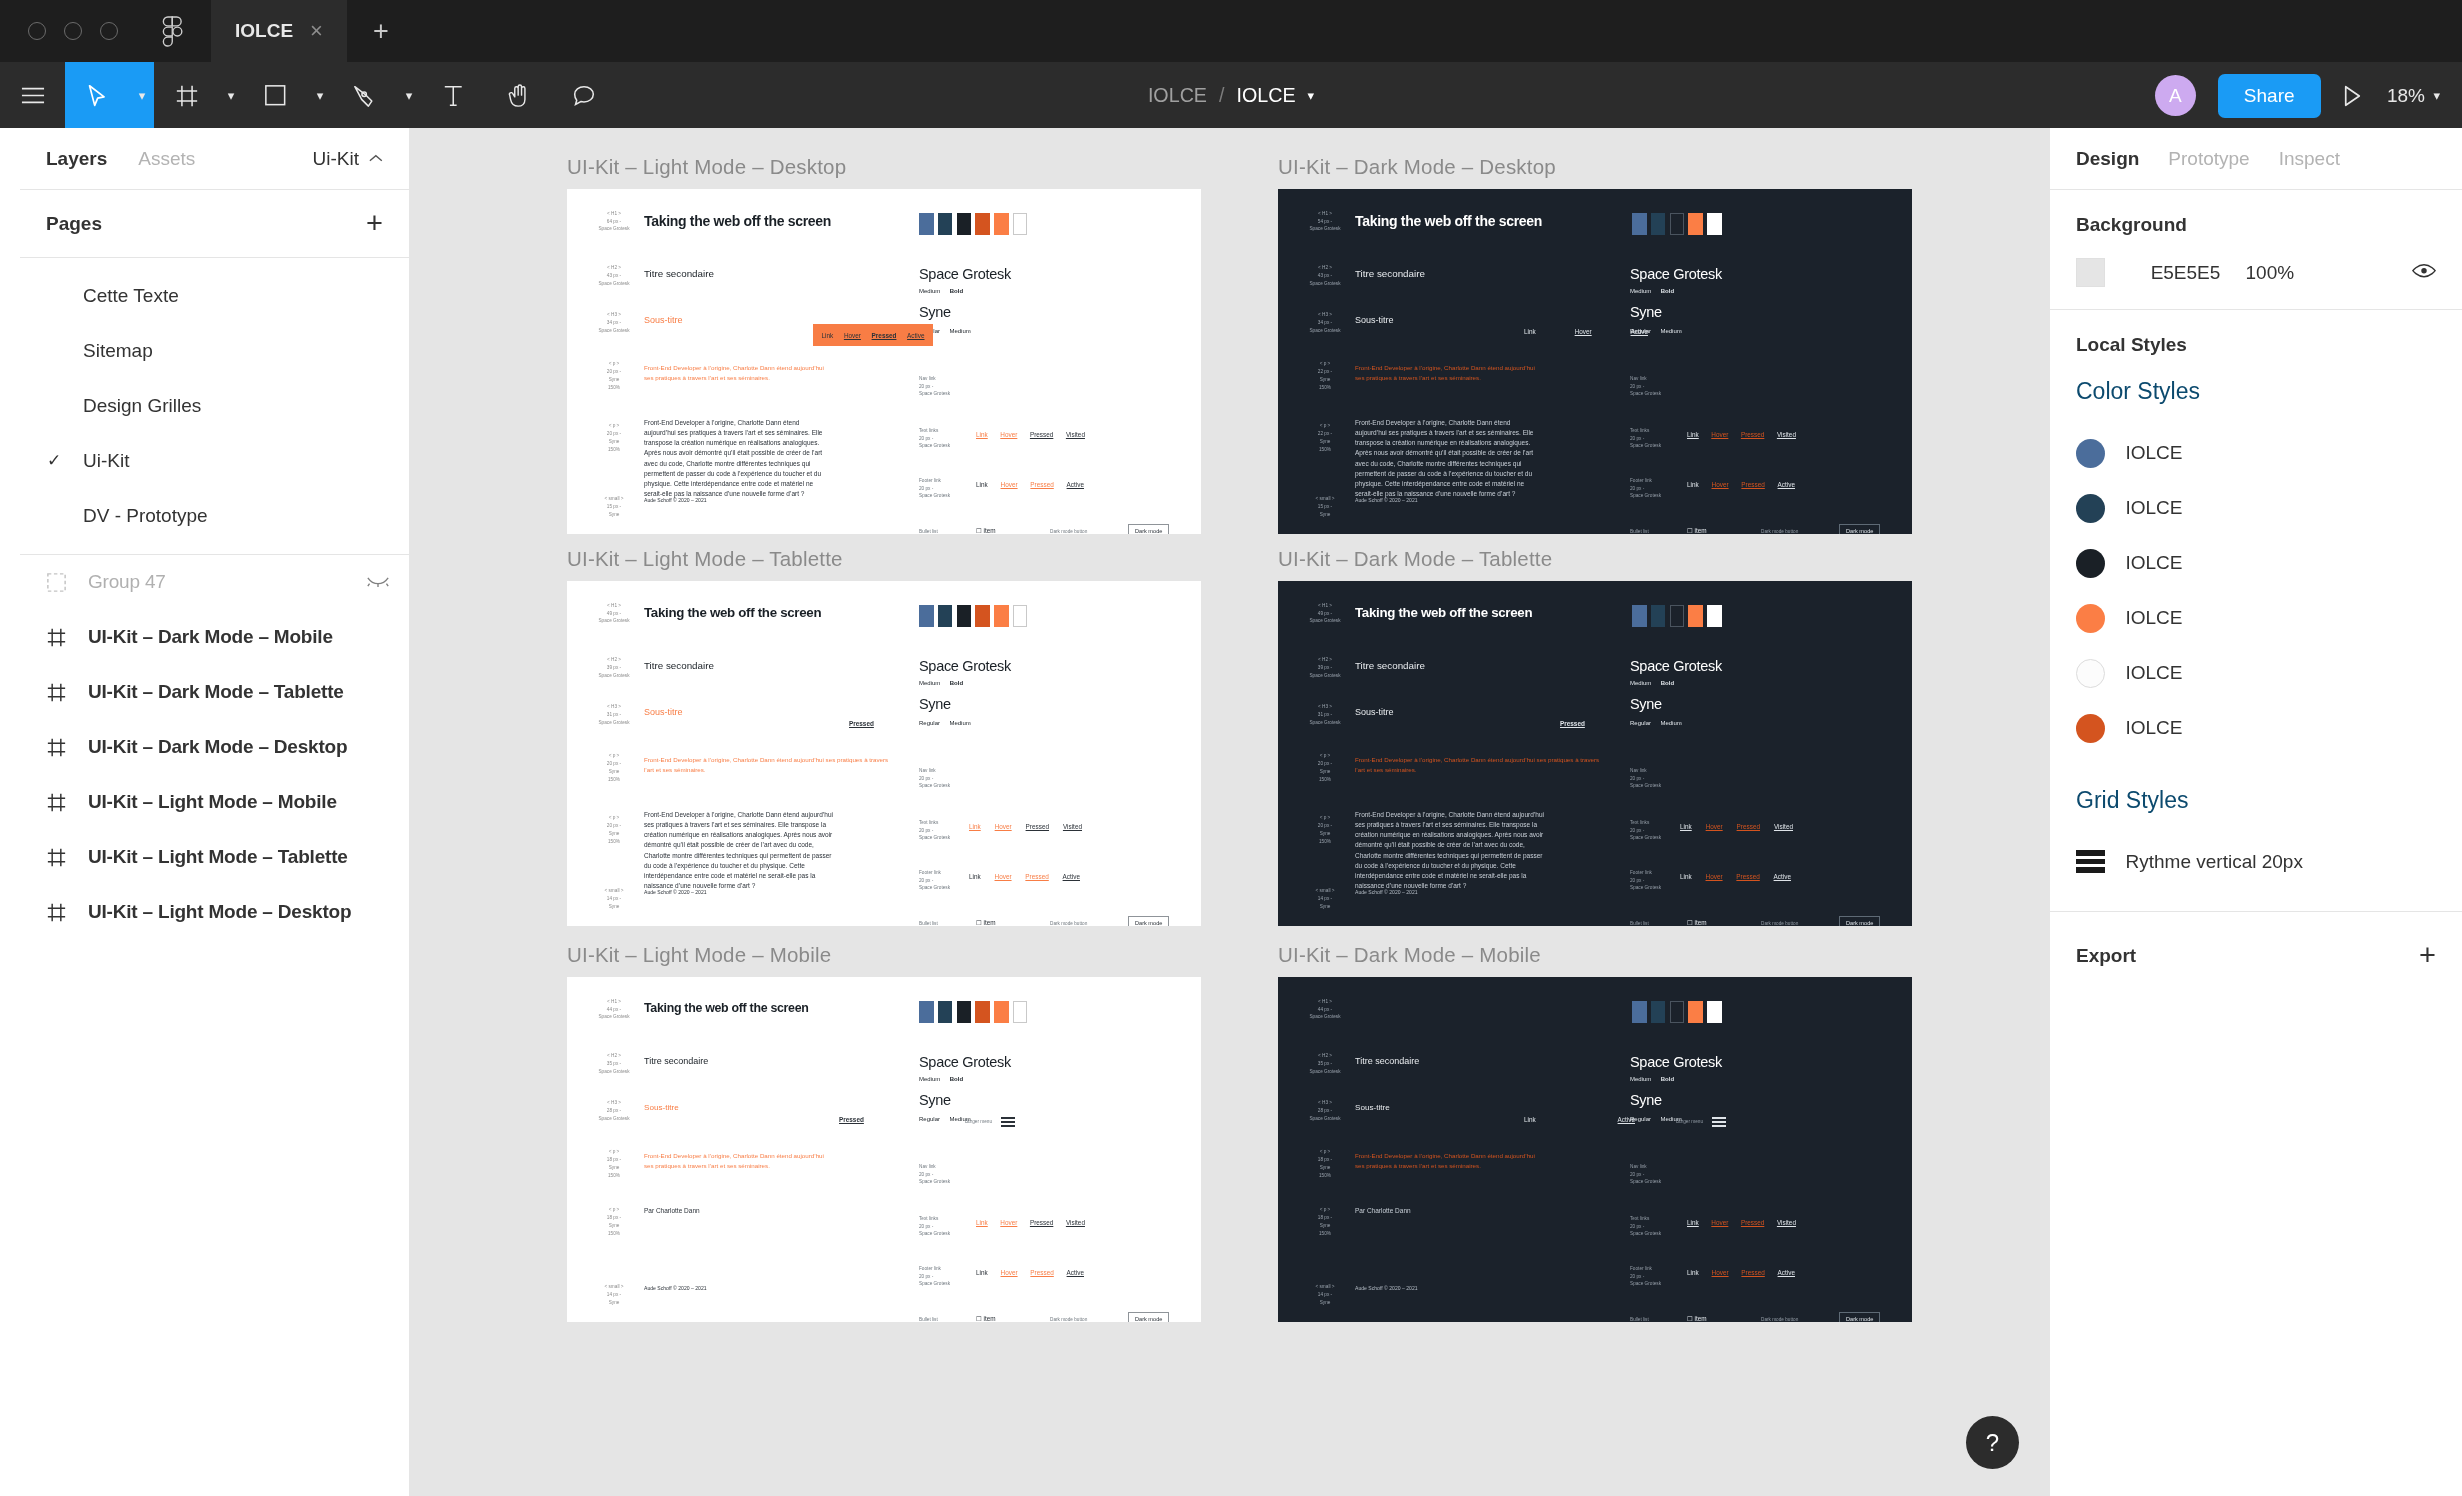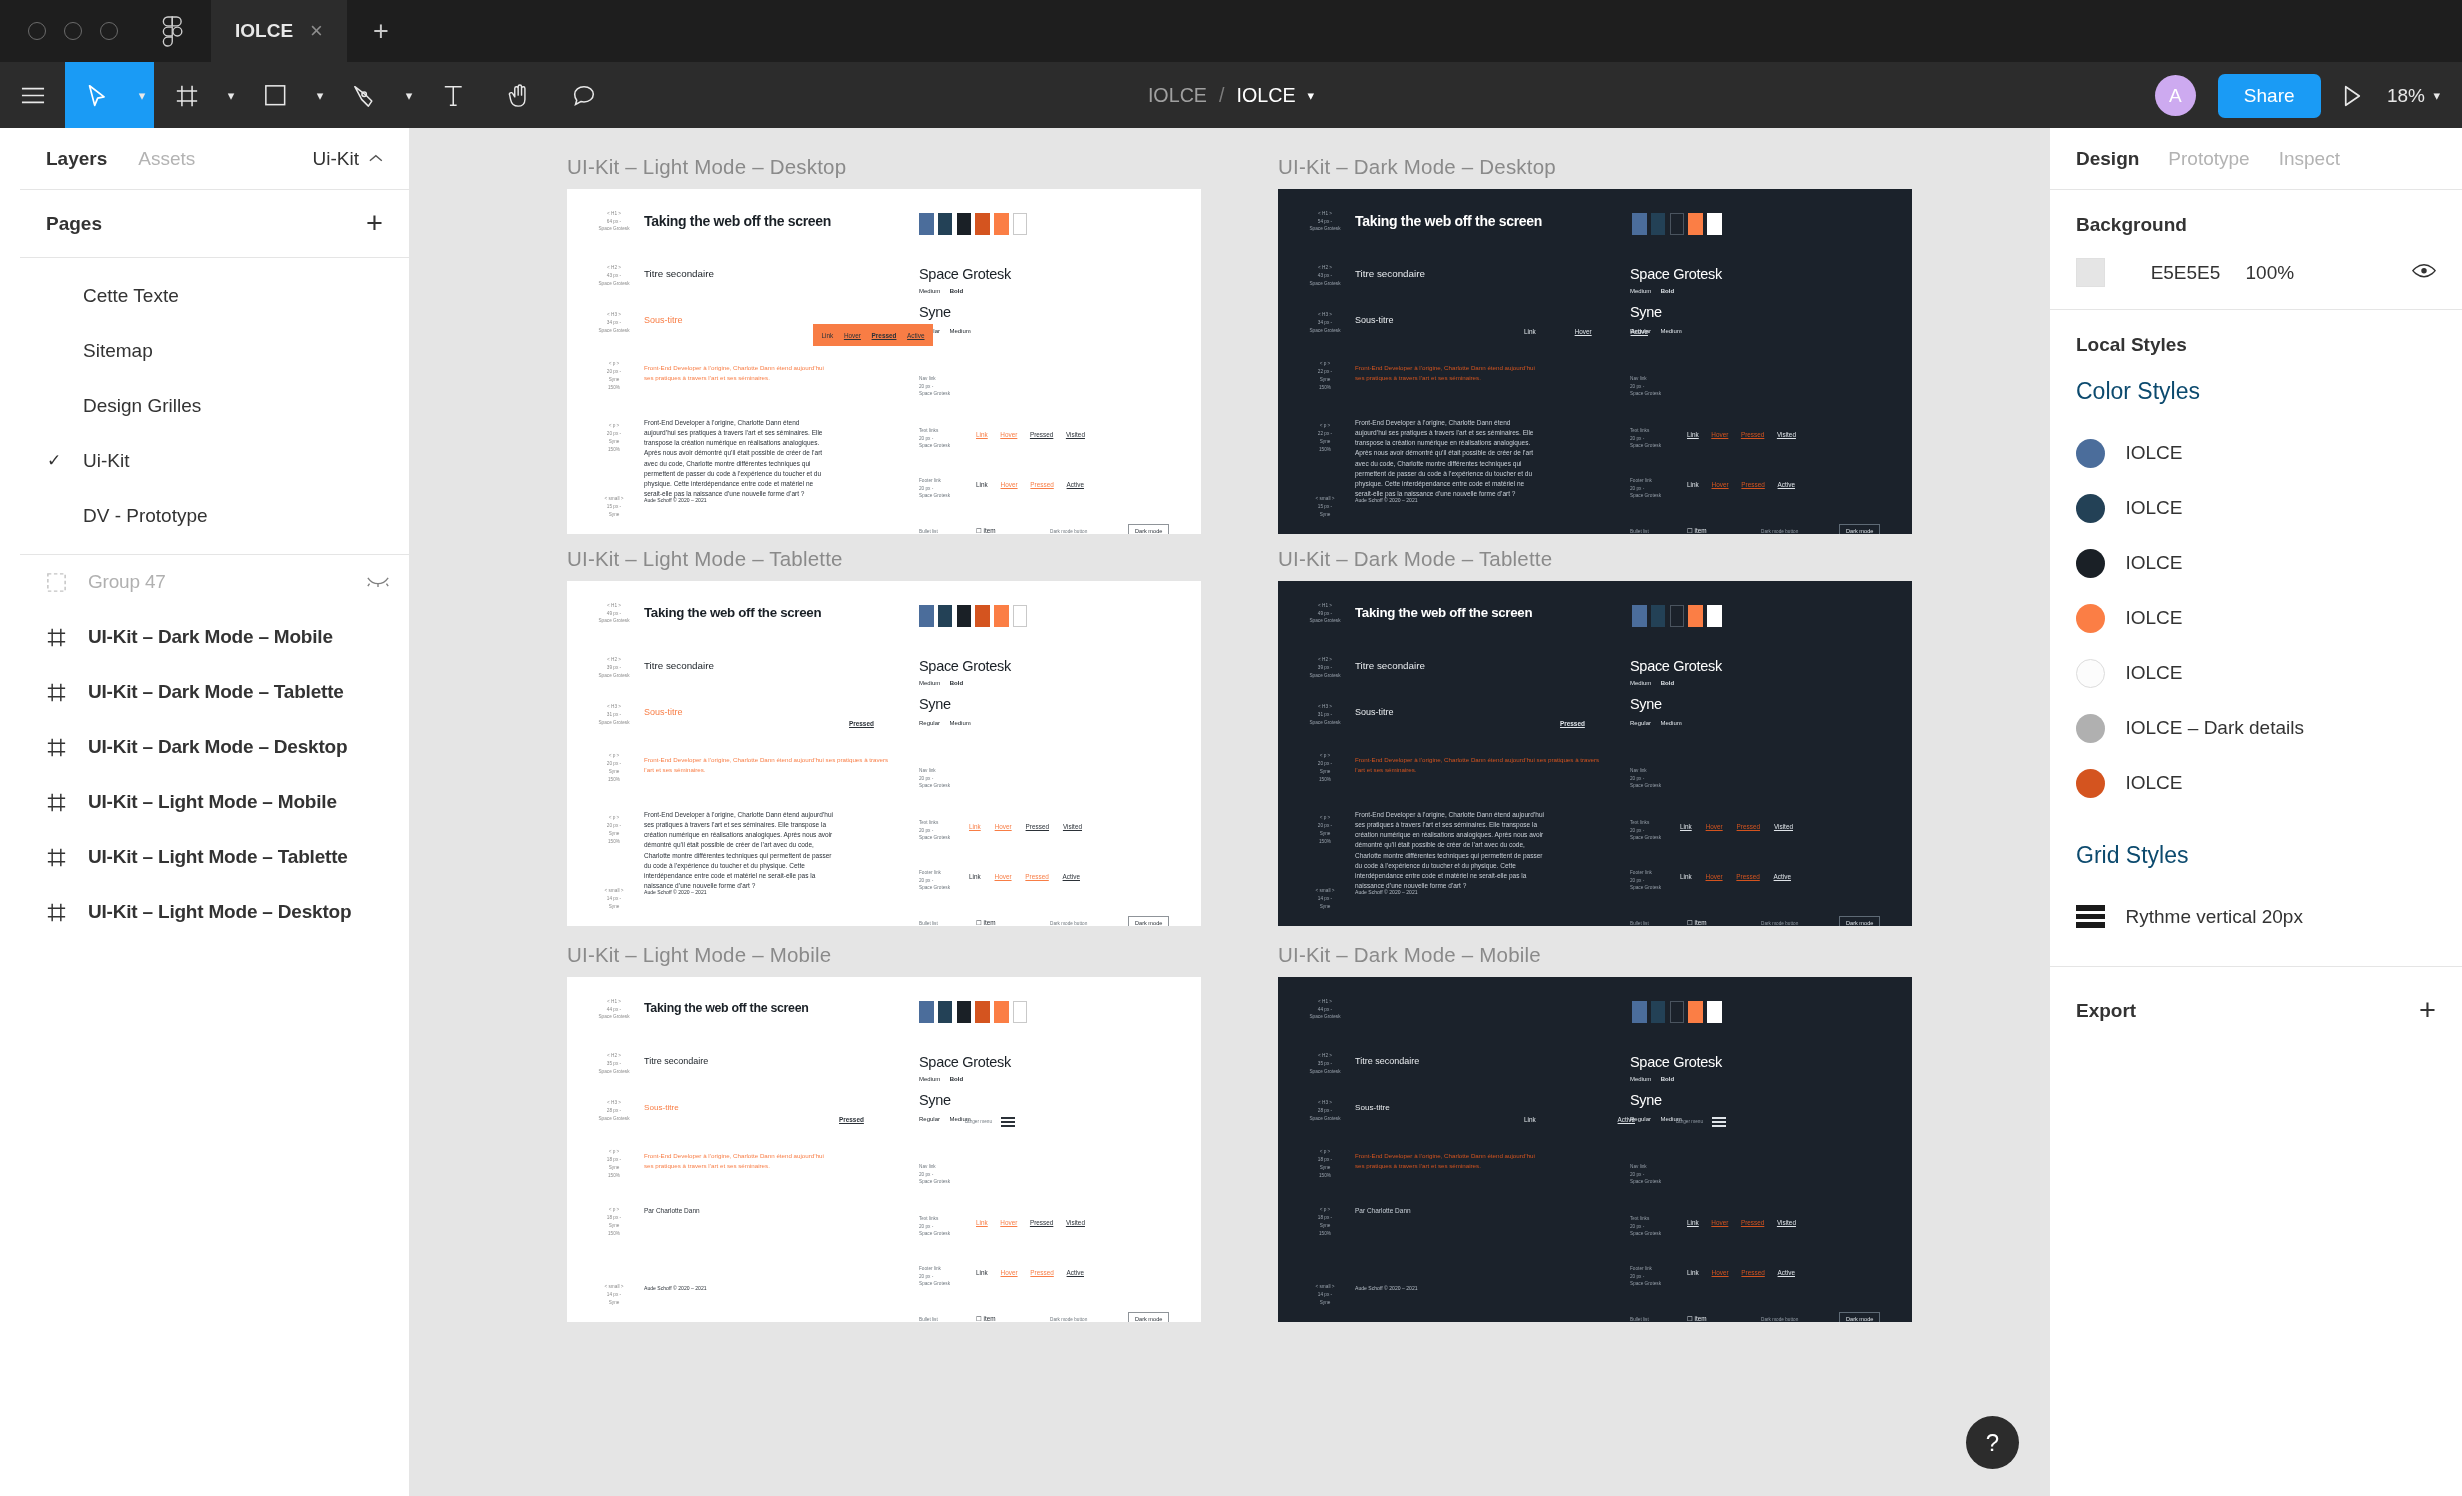--- a/index.html
+++ b/index.html
@@ -800,24 +800,20 @@
         </div>
         <div class="style-row">
           <span class="style-dot" style="background:#FB7E45"></span>
           <span class="style-name">IOLCE</span>
         </div>
         <div class="style-row">
           <span class="style-dot ring" style="background:#FCFCFC"></span>
           <span class="style-name">IOLCE</span>
         </div>
         <div class="style-row">
-          <span class="style-dot" style="background:#B0B0B0"></span>
-          <span class="style-name">IOLCE – Dark details</span>
-        </div>
-        <div class="style-row">
           <span class="style-dot" style="background:#D4541F"></span>
           <span class="style-name">IOLCE</span>
         </div>
       </div>
     <div class="rp-sub" style="margin-top:31px">Grid Styles</div>
     <div id="grid-styles">
         <div class="grid-row">
           <span class="grid-icon">
             <i></i>
             <i></i>

